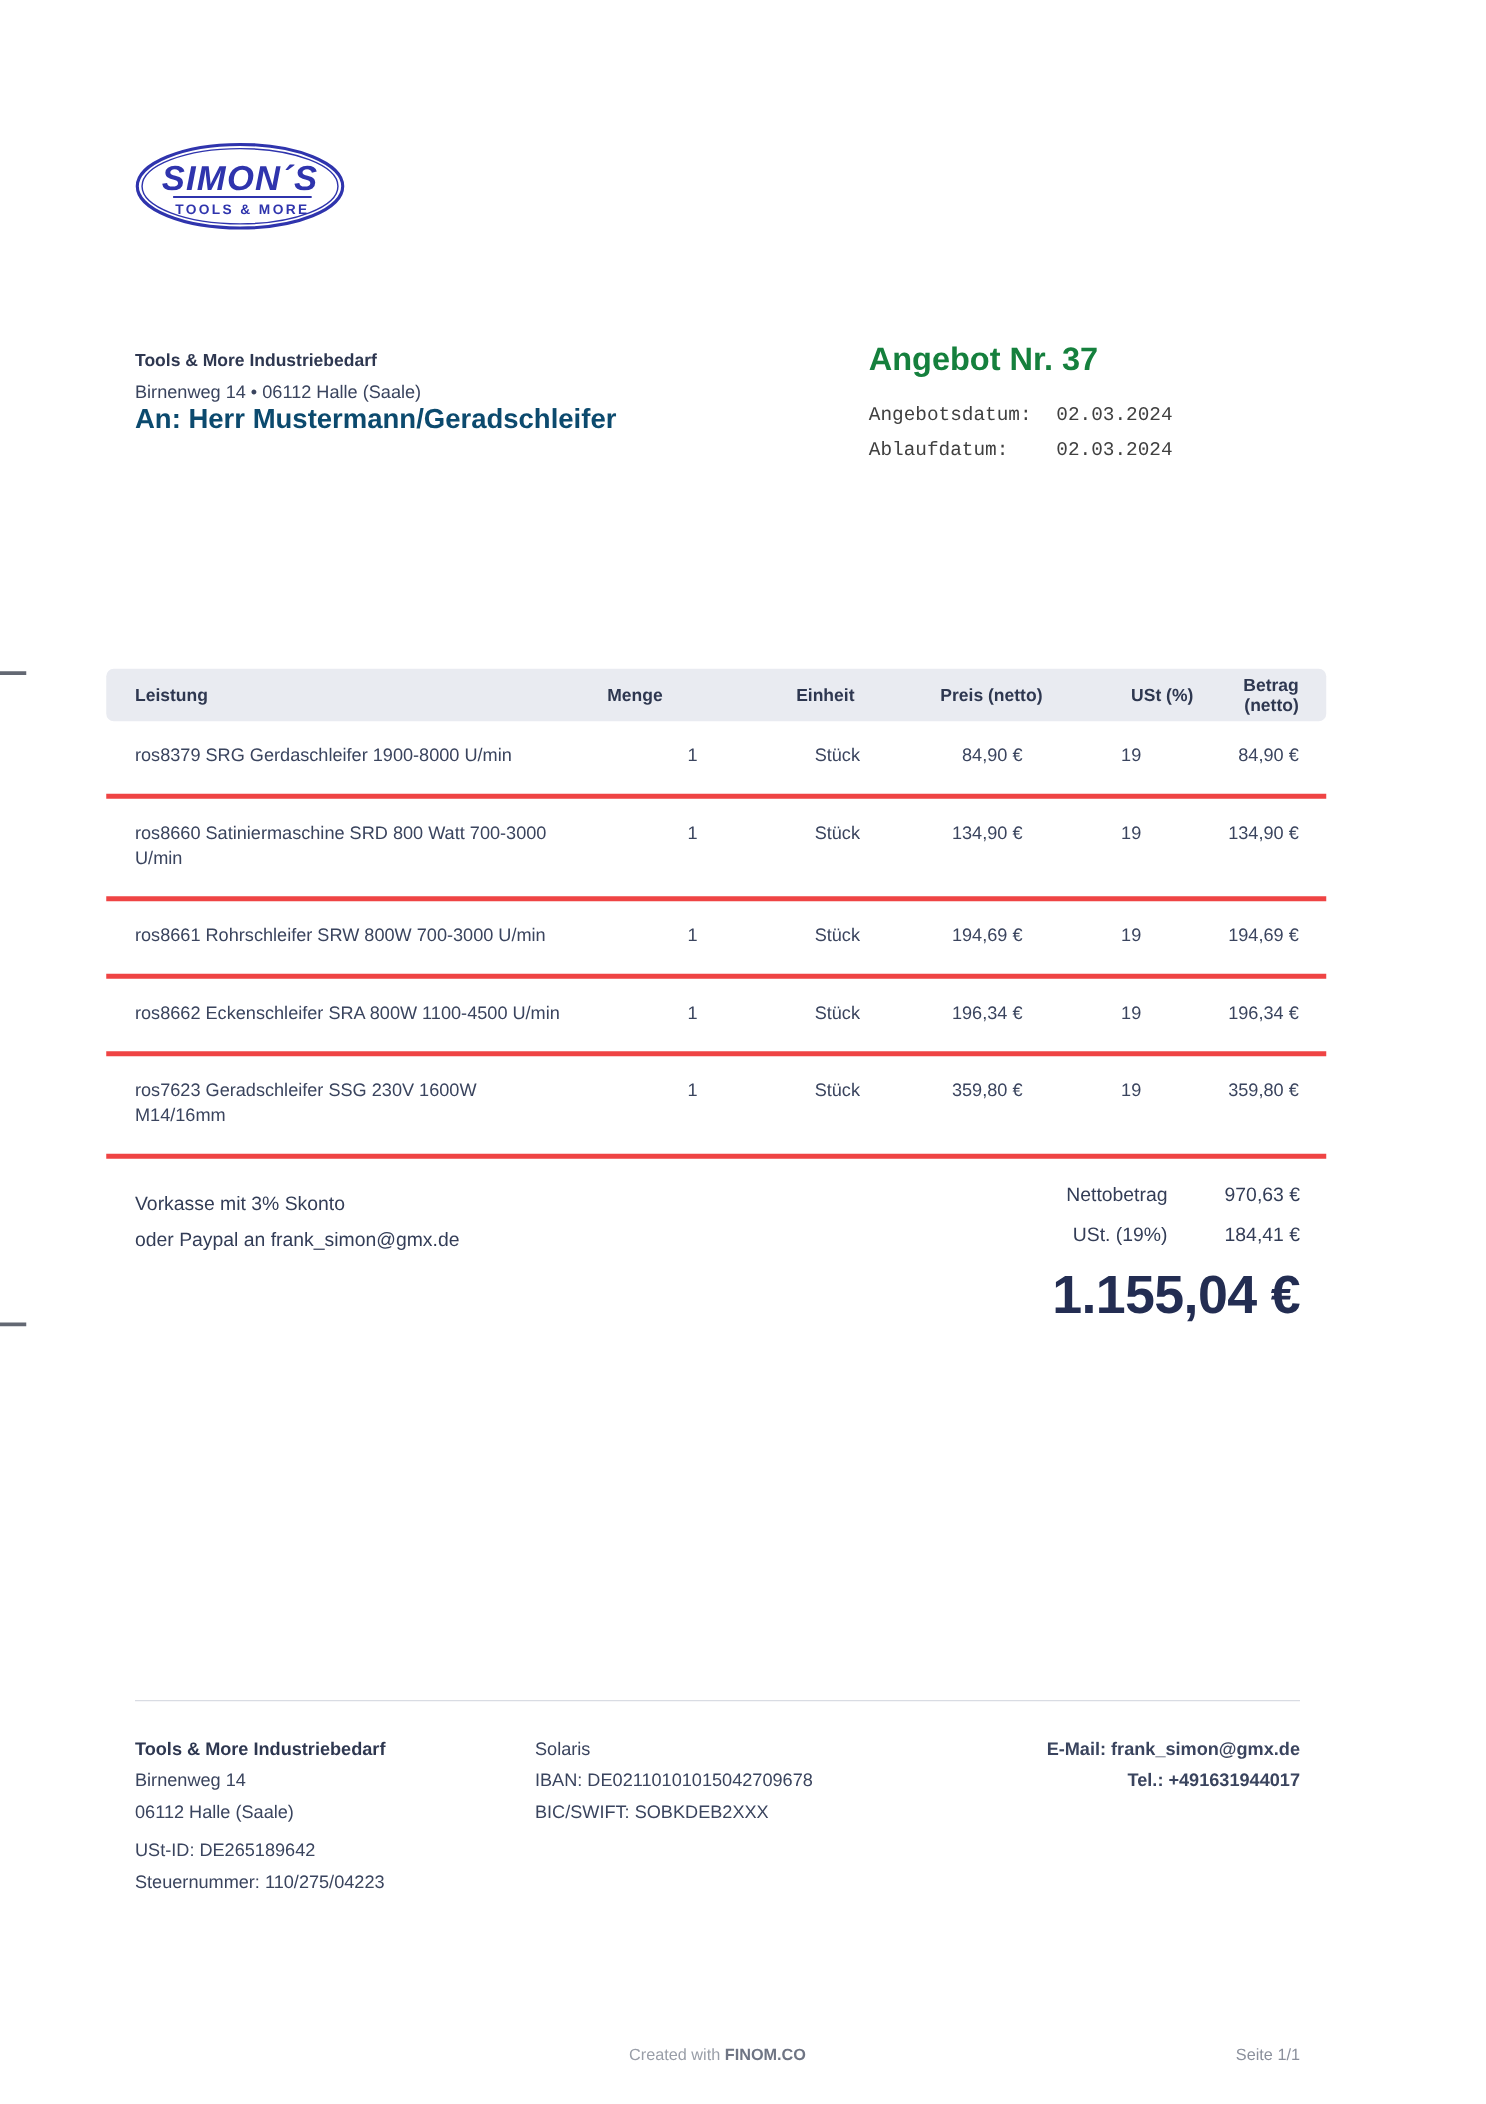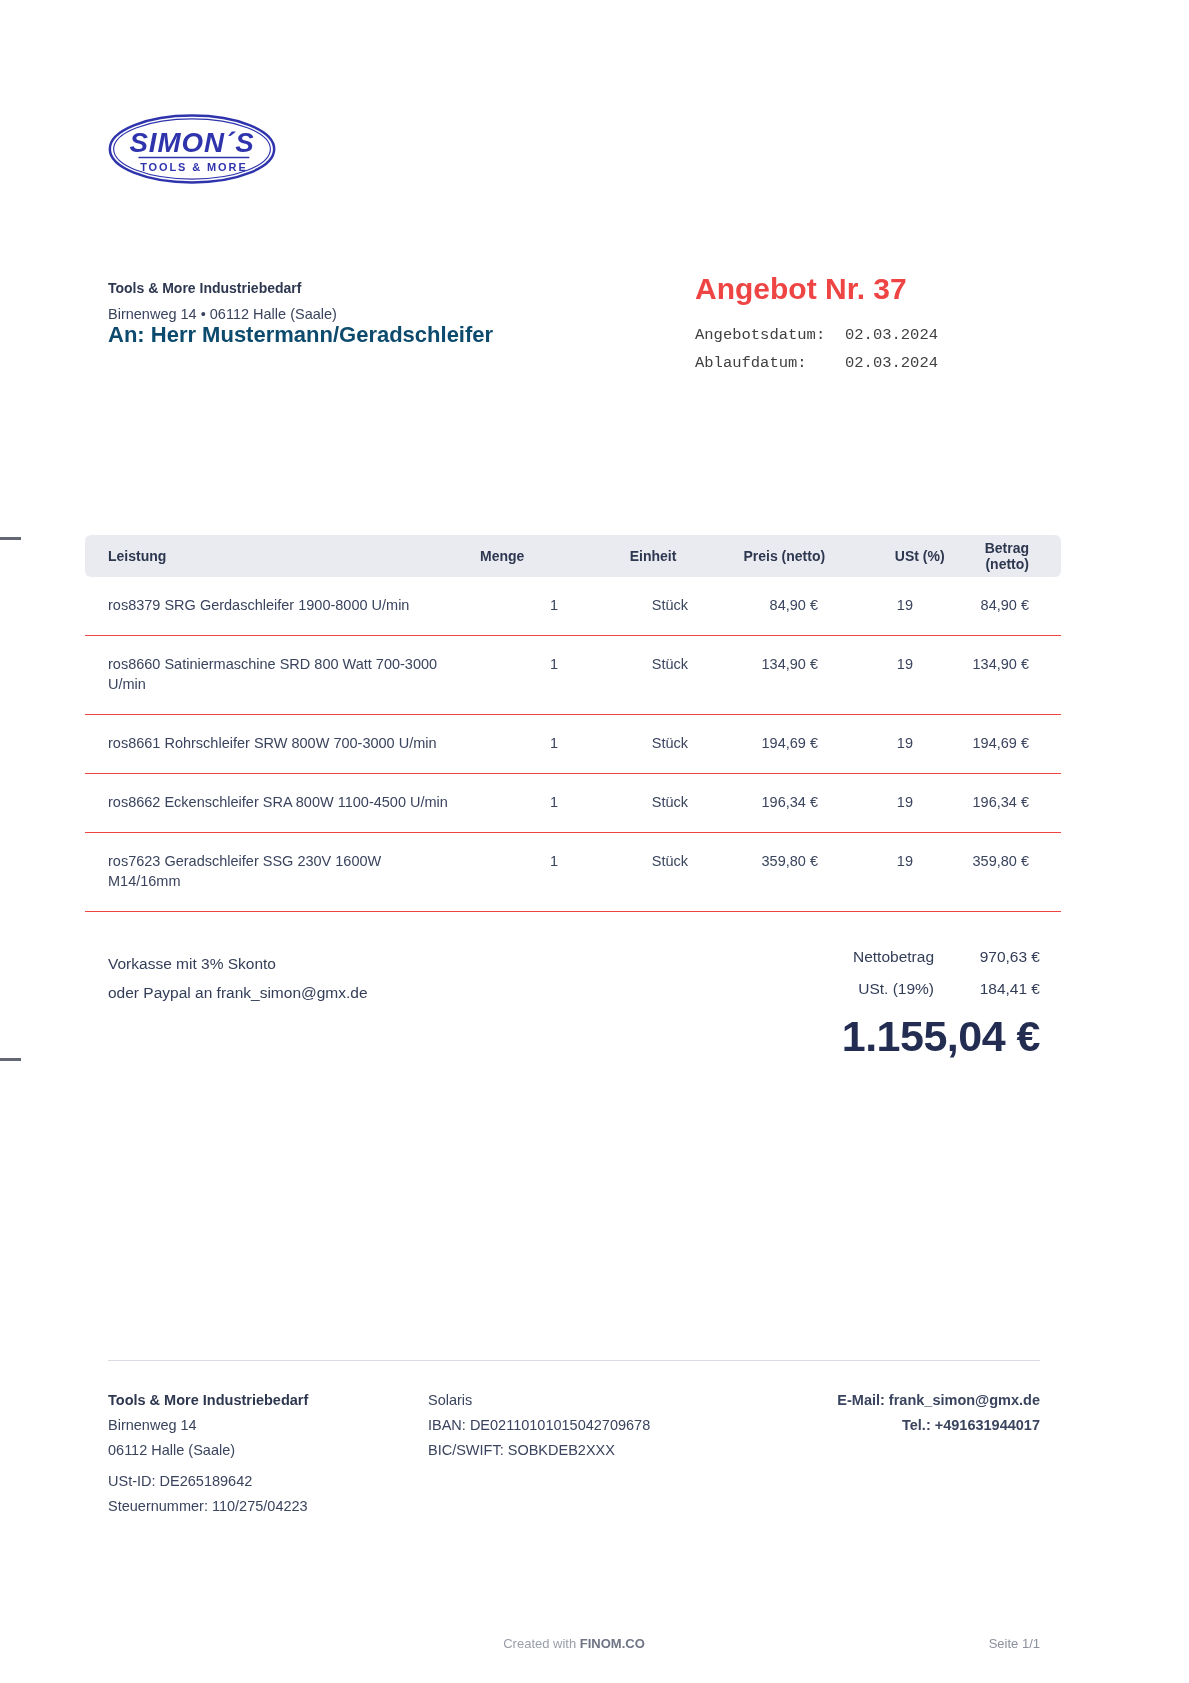--- a/index.html
+++ b/index.html
@@ -25,35 +25,35 @@
   .logo-tagline { font: 700 11.5px "Liberation Sans", sans-serif; fill: #2f34ad; letter-spacing: 2px; }
 
   
   .sender { position: absolute; left: 108px; top: 280px; }
   .sender-company { font-size: 14px; font-weight: 700; color: #2e3750; margin-bottom: 10px; }
   .sender-address { font-size: 14.5px; color: #3a445e; }
   .recipient { font-size: 22px; font-weight: 700; color: #0c4a6e; }
 
   
   .offer { position: absolute; left: 695px; top: 272px; }
-  .offer-title { font-size: 30px; font-weight: 700; color: #ef4444; margin-bottom: 15px; }
+  .offer-title { font-size: 26px; font-weight: 700; color: #15803d; margin-bottom: 15px; }
   .offer-row { font-size: 15.5px; color: #404040; line-height: 28px; font-family: Liberation Mono, monospace; }
   .offer-row .lbl { display: inline-block; width: 150px; }
 
   
   .items-table { position: absolute; left: 85px; top: 535px; width: 976px; font-size: 14.5px; }
   .thead { display: flex; align-items: center; height: 42px; background: #e9ebf1; border-radius: 6px; font-size: 14px; font-weight: 700; color: #2e3750; gap: 40px; }
-  .trow { display: flex; align-items: flex-start; padding: 18px 0 20px 0; border-bottom: 1px solid #ef4444; line-height: 1.38; color: #3a445e; }
+  .trow { display: flex; align-items: flex-start; padding: 18px 0 20px 0; border-bottom: 4px solid #ef4444; line-height: 1.38; color: #3a445e; }
   .col-leistung { width: 388px; padding-left: 23px; text-align: left; }
   .col-leistung .wrap { display: block; max-width: 345px; }
   .col-menge   { width: 85px;  text-align: right; }
   .col-einheit { width: 110px; text-align: right; margin-left: 20px; }
   .col-preis   { width: 130px; text-align: right; }
   .col-ust     { width: 95px;  text-align: right; }
-  .col-betrag  { flex: 1; text-align: right; padding-right: 32px; }
+  .col-betrag  { flex: 1; text-align: right; padding-right: 22px; }
 
   
   .payment-note { position: absolute; left: 108px; top: 949px; font-size: 15.5px; line-height: 29px; color: #333d57; }
 
   
   .totals { position: absolute; right: 149px; top: 948px; text-align: right; }
   .total-line { font-size: 15.5px; color: #333d57; margin-bottom: 14px; }
   .total-line .t-lbl { display: inline-block; margin-right: 16px; }
   .total-line .t-val { display: inline-block; min-width: 90px; text-align: right; }
   .grand-total { font-size: 43px; font-weight: 700; color: #232d52; letter-spacing: -0.5px; }

